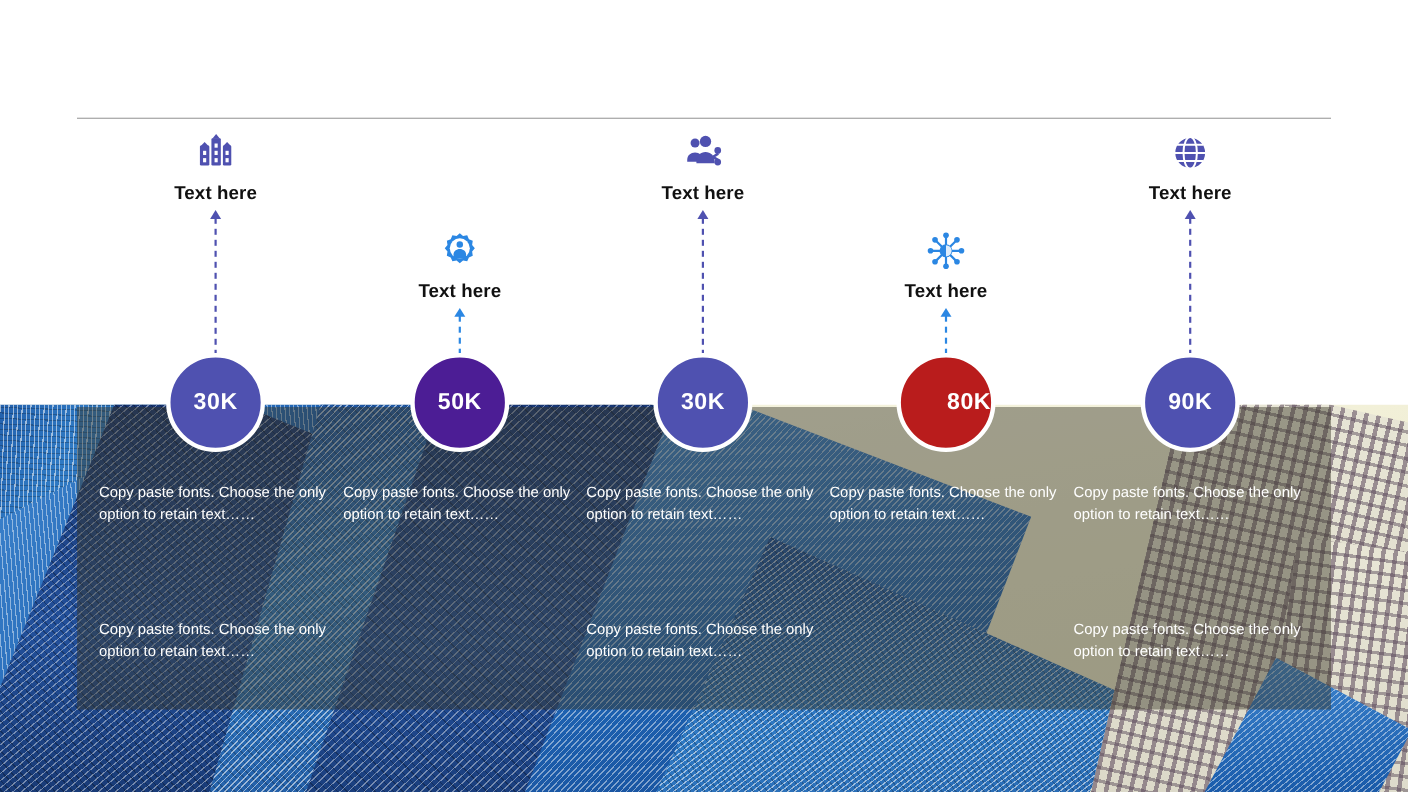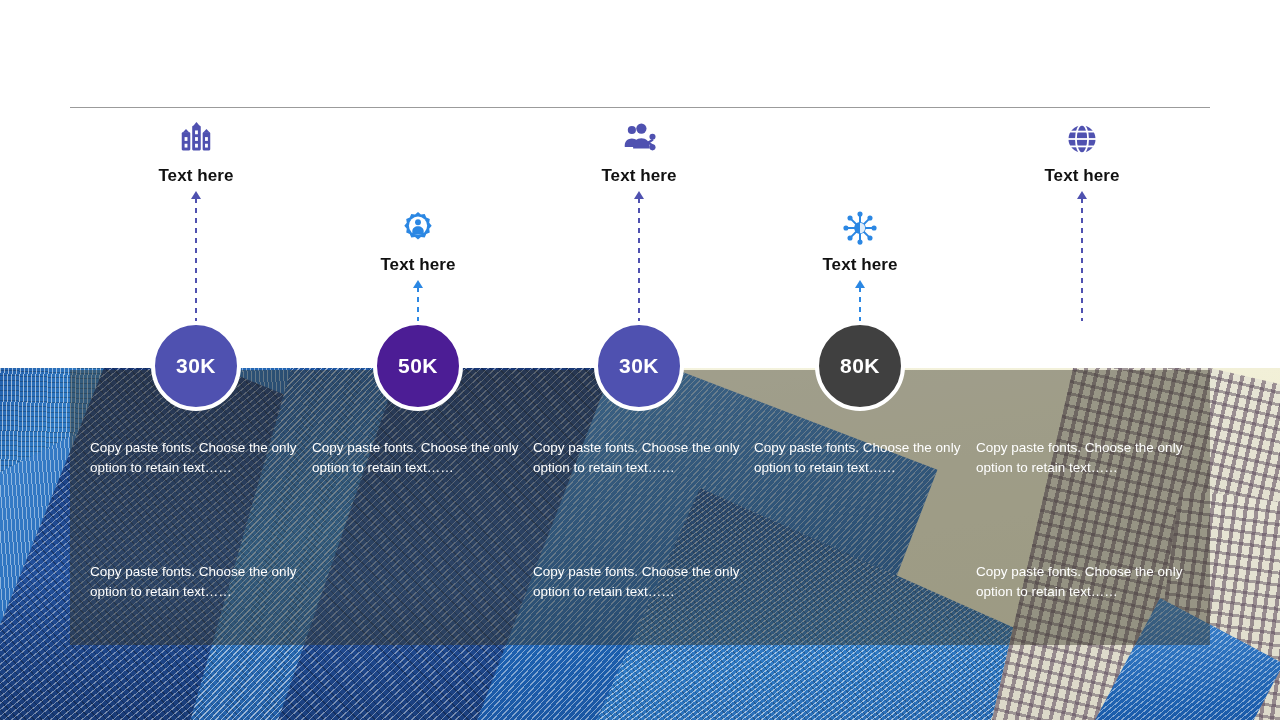--- a/index.html
+++ b/index.html
@@ -334,21 +334,21 @@
           </g>
           <path d="M20 14.6a5.4 5.4 0 0 1 0 10.8z" fill="#ffffff" opacity="0.85"></path>
         </svg>
       </span>
       <span class="col-label">Text here</span>
     </div>
     <div class="connector" style="top:278px; height:41px; color:#2B87E3;">
       <span class="head"></span>
       <span class="dash"></span>
     </div>
-    <div class="badge" style="top:319px; background:#404040;">
+    <div class="badge" style="top:319px; background:#b91c1c;justify-content:flex-end;">
       <span class="badge-value">80K</span>
     </div>
     <div class="copy row1">Copy paste fonts. Choose the only option to retain text……</div>
   </div>
 
   <div class="column" style="left:971px;">
     <div class="col-head" style="top:118px;">
       <span class="col-icon">
         <svg viewBox="0 0 40 40" width="38" height="38" aria-hidden="true">
           <circle cx="20" cy="20" r="15.2" fill="#4F51B0"></circle>
@@ -360,17 +360,20 @@
             <path d="M7.4 27.8h25.2"></path>
           </g>
         </svg>
       </span>
       <span class="col-label">Text here</span>
     </div>
     <div class="connector" style="top:189px; height:130px; color:#4F51B0;">
       <span class="head"></span>
       <span class="dash"></span>
     </div>
+    <div class="badge" style="top:319px; background:#4F51B0;">
+      <span class="badge-value">90K</span>
+    </div>
     <div class="copy row1">Copy paste fonts. Choose the only option to retain text……</div>
     <div class="copy row2">Copy paste fonts. Choose the only option to retain text……</div>
   </div>
 
 </div>
 
 </body></html>

